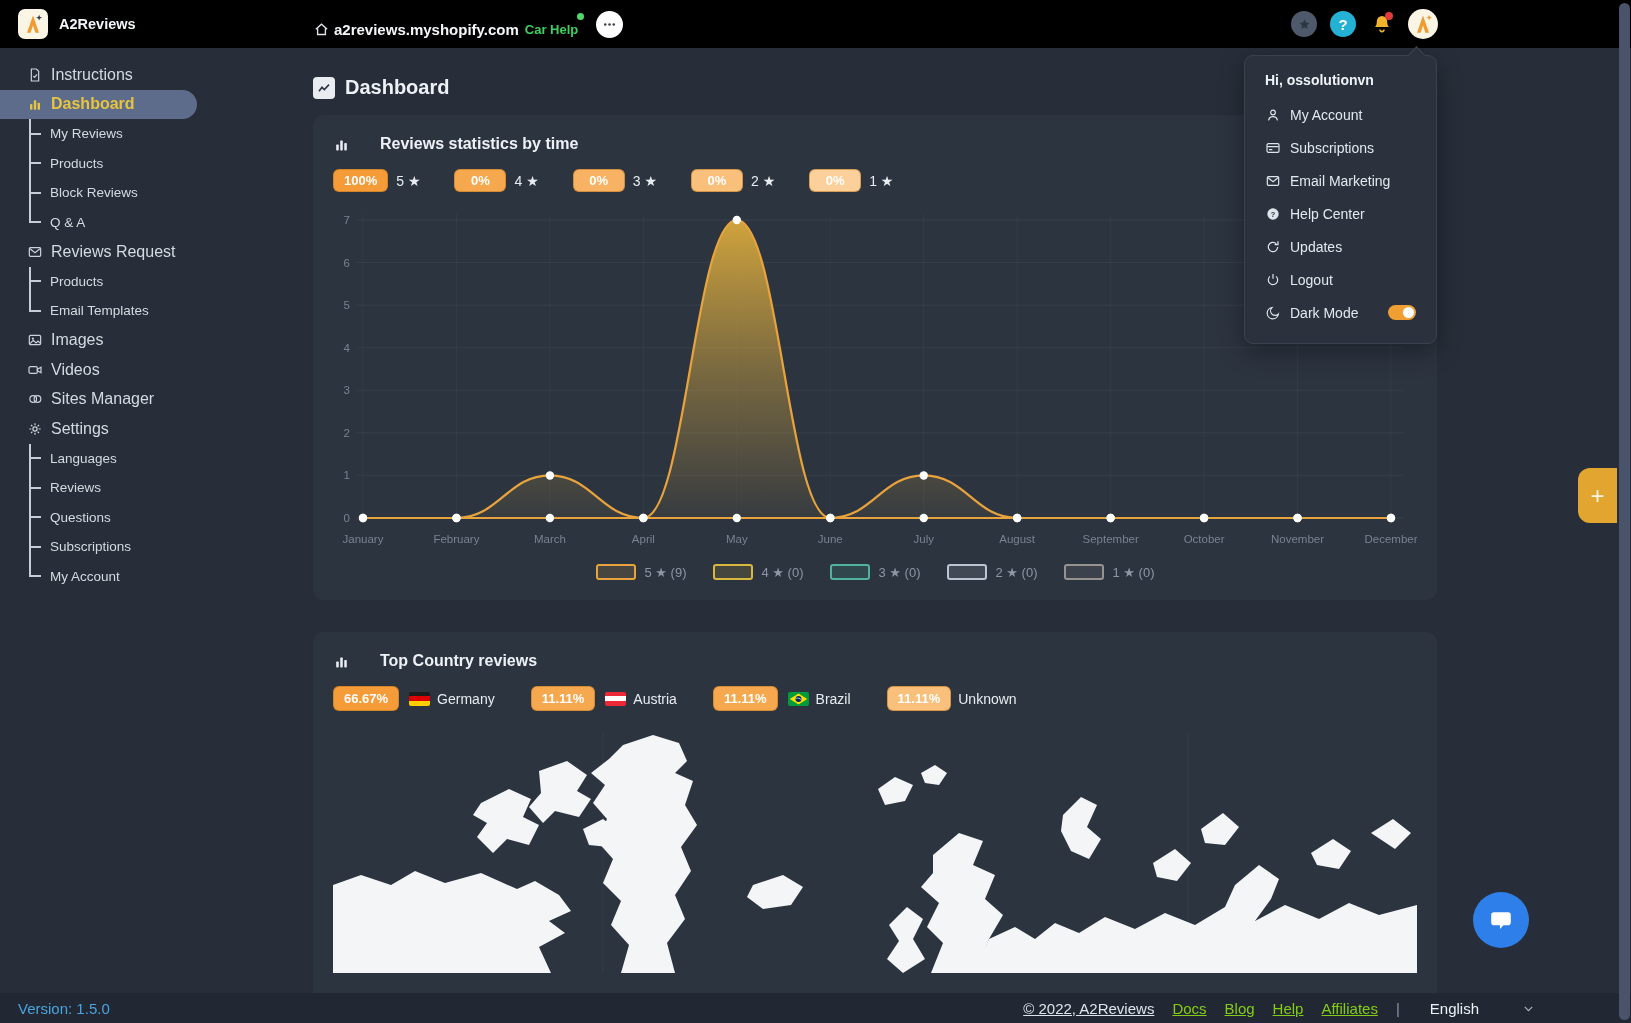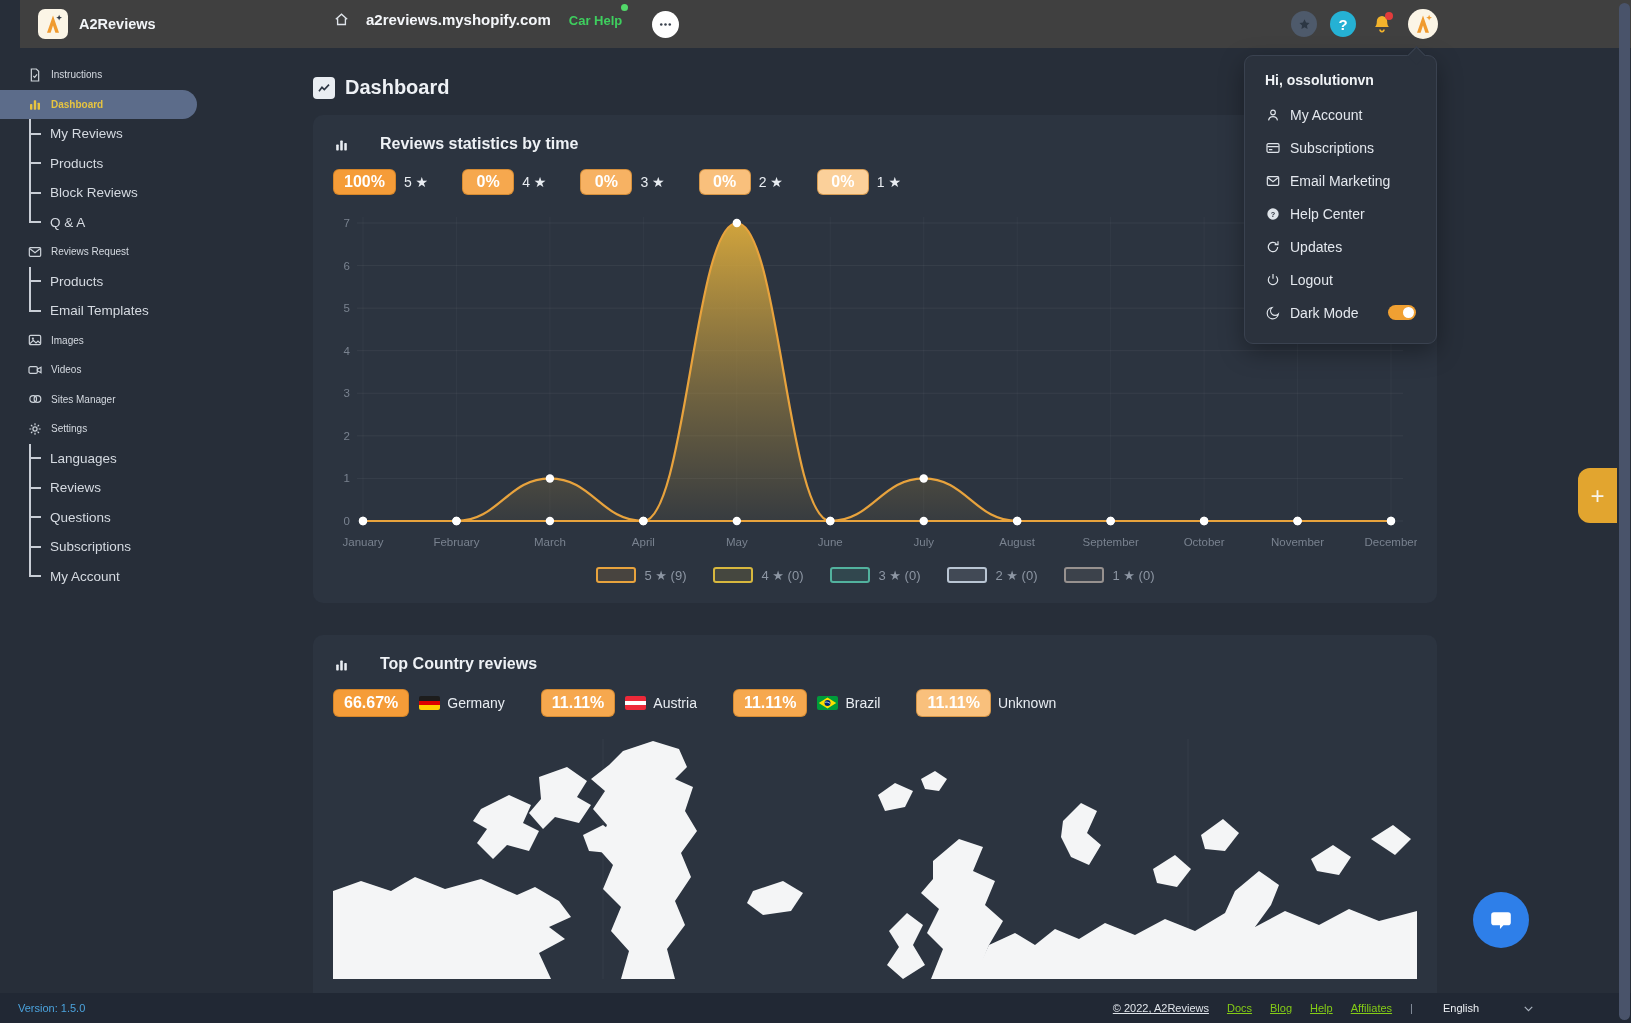--- a/index.html
+++ b/index.html
@@ -9,26 +9,26 @@
     font-family:"Liberation Sans", sans-serif;
     color:#e8ecf1;
     position:relative;
   }
   .icon { display:inline-flex; align-items:center; justify-content:center; }
   .icon svg { width:100%; height:100%; display:block; }
 
   
   #topbar {
     position:absolute; top:0; left:0; right:0; height:48px;
-    background:#404040; display:flex; align-items:center; z-index:30;margin-left:20px;
+    background:#000000; display:flex; align-items:center; z-index:30;
   }
   #brand { width:197px; display:flex; align-items:center; gap:11px; padding-left:18px; flex:none; }
   #brand-logo { width:30px; height:30px; background:#fbf5e6; border-radius:7px; }
   #brand-name { font-size:14.5px; font-weight:bold; color:#f2f5f8; }
-  #shop-area { display:flex; align-items:flex-start; gap:16px; padding-left:116px; }
+  #shop-area { display:flex; align-items:flex-end; gap:4px; padding-left:116px; }
   #shop-area .icon { width:17px; height:17px; color:#dfe4ea; }
   #shop-domain { font-size:15px; font-weight:bold; color:#f4f6f9; }
   #plan-wrap { position:relative; margin-left:2px; }
   #plan-label { font-size:13px; font-weight:bold; color:#3ecf5e; }
   #plan-dot { position:absolute; top:-7px; right:-6px; width:7px; height:7px; border-radius:50%; background:#52d869; }
   #more-btn { width:27px; height:27px; border-radius:50%; background:#fff; margin-left:14px;
     display:flex; align-items:center; justify-content:center; cursor:pointer; }
   #more-btn .icon { width:17px; height:17px; color:#39414d; }
   #topbar-right { margin-left:auto; display:flex; align-items:center; gap:13px; padding-right:193px; }
   .top-circle { width:26px; height:26px; border-radius:50%; display:flex; align-items:center; justify-content:center; cursor:pointer; }
@@ -38,21 +38,21 @@
   #help-btn span.q { color:#fff; font-size:15px; font-weight:bold; }
   #bell-btn { position:relative; background:transparent; }
   #bell-btn .icon { width:24px; height:24px; color:#f2b32c; }
   #bell-dot { position:absolute; top:1px; right:2px; width:8px; height:8px; border-radius:50%; background:#e23b3b; }
   #avatar { width:30px; height:30px; border-radius:50%; background:#fbf5e6; cursor:pointer; }
   #brand-logo svg, #avatar svg { width:100%; height:100%; }
 
   
   #sidebar { position:absolute; top:48px; left:0; width:197px; bottom:30px; padding-top:12px; z-index:5; }
   .side-item { height:29.5px; display:flex; align-items:center; gap:8px; padding-left:27px;
-    font-size:10px; color:#d5dae1; cursor:pointer; white-space:nowrap; }
+    font-size:16px; color:#d5dae1; cursor:pointer; white-space:nowrap; }
   .side-item .icon { width:16px; height:16px; color:#cdd3da; flex:none; }
   .side-item.active { background:#5c6c8a; border-radius:0 16px 16px 0; color:#e7c440; font-weight:bold; }
   .side-item.active .icon { color:#e7c440; }
   .side-sub { position:relative; height:29.5px; display:flex; align-items:center; padding-left:50px;
     font-size:13.5px; color:#d5dae1; cursor:pointer; white-space:nowrap; }
   .side-sub::before { content:''; position:absolute; left:29px; top:0; bottom:0; width:2px; background:#c9ced6; }
   .side-sub.last::before { bottom:50%; }
   .side-sub::after { content:''; position:absolute; left:29px; top:50%; width:12px; height:2px;
     background:#c9ced6; transform:translateY(-50%); }
 
@@ -65,21 +65,21 @@
 
   .card { background:#2c3440; border-radius:10px; padding:20px; }
   #stats-card { margin-top:16px; }
   #country-card { margin-top:32px; height:420px; }
   .card-title-row { display:flex; align-items:center; gap:9px; }
   .card-title-row .icon { width:17px; height:17px; color:#e9edf2; }
   .card-title { font-size:16px; font-weight:bold; color:#eef1f5;margin-left:21px; }
 
   .badge-row { display:flex; align-items:center; margin-top:16px; }
   .pill { min-width:52px; padding:3px 10px; border-radius:6px; border:1px solid rgba(185,115,30,0.55);
-    color:#fff; font-size:16px; font-weight:bold; text-align:center; }
+    color:#fff; font-size:13px; font-weight:bold; text-align:center; }
   .pill-label { font-size:14px; color:#e8ecf1; margin-left:8px; margin-right:34px; }
   .country-item { display:flex; align-items:center; margin-right:36px; }
   .country-item .pill { min-width:64px; padding:4px 10px; }
   .flag { width:21px; height:14px; border-radius:2px; overflow:hidden; display:inline-flex;
     flex-direction:column; margin-left:10px; flex:none; }
   .flag i { flex:1; display:block; }
   .country-name { font-size:14px; color:#e8ecf1; margin-left:7px; }
 
   #chart-wrap { margin-top:14px; }
   #chart-wrap svg { display:block; }
@@ -113,21 +113,21 @@
     color:#f8f4ea; font-size:24px; z-index:20; cursor:pointer; }
   #chat-btn { position:absolute; right:102px; bottom:75px; width:56px; height:56px; border-radius:50%;
     background:#2e7fe9; display:flex; align-items:center; justify-content:center; z-index:45; cursor:pointer; }
   #chat-btn .icon { width:28px; height:28px; color:#fff; }
   #scrollbar { position:absolute; top:0; right:0; bottom:0; width:14px; z-index:50; }
   #scroll-thumb { position:absolute; top:3px; left:1.5px; width:11px; height:calc(100% - 6px);
     border-radius:6px; background:#49536a; }
 
   
   #footer { position:absolute; left:0; right:0; bottom:0; height:30px; background:#212834;
-    display:flex; align-items:center; font-size:11px; z-index:35; padding:0 95px 0 18px; }
+    display:flex; align-items:center; font-size:15px; z-index:35; padding:0 95px 0 18px; }
   #footer-version { color:#4ba3dd; cursor:pointer; }
   #footer-right { margin-left:auto; display:flex; align-items:center; gap:18px; }
   #footer-copy { color:#dfe4ea;text-decoration:underline; }
   .footer-link { color:#84cc16; cursor:pointer;text-decoration:underline; }
   #footer-divider { color:#8d96a3; }
   #lang-select { display:flex; align-items:center; gap:42px; color:#eef1f5; cursor:pointer; margin-left:12px; }
   #lang-select .icon { width:15px; height:15px; color:#aab3bf; }
 </style>
 </head>
 <body>

